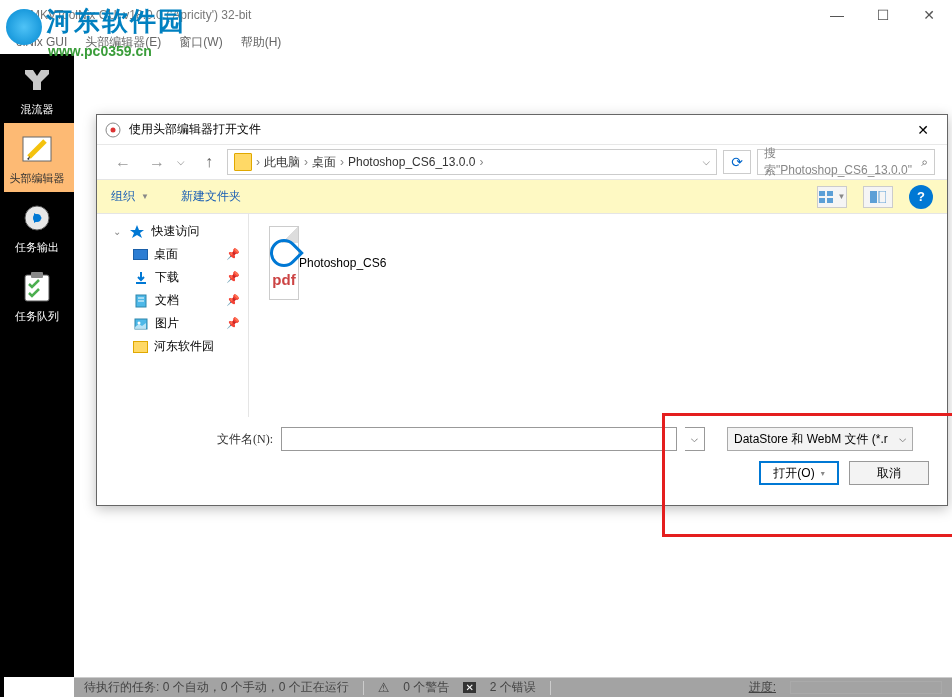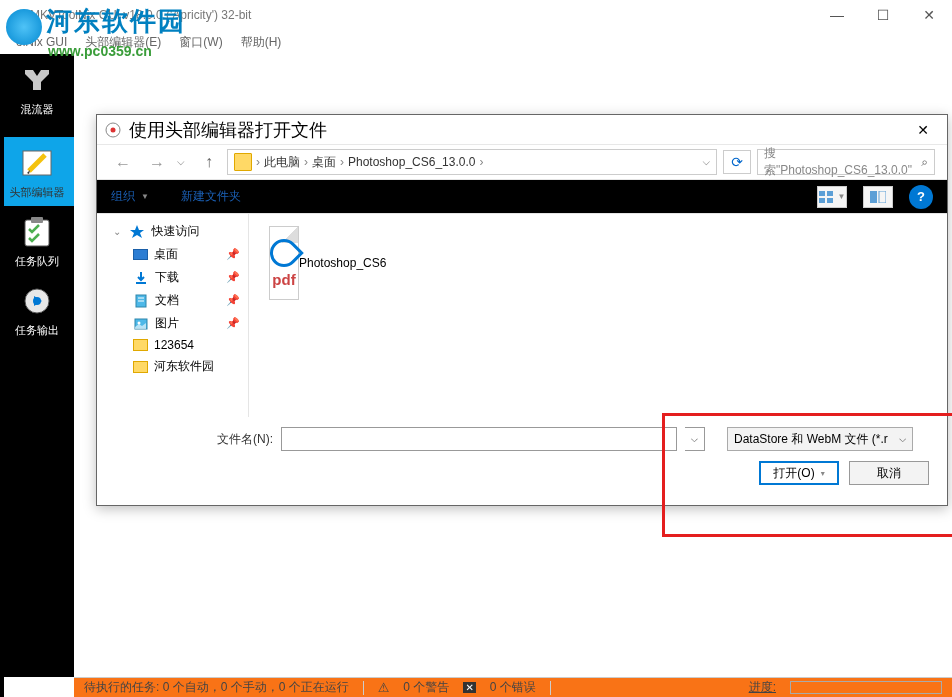--- a/index.html
+++ b/index.html
@@ -16,45 +16,45 @@
     .watermark-sub { color: #3a9d3a; font-size: 14px; font-weight: bold; margin-left: 42px; margin-top: -2px; }
     .watermark-icon { display: inline-block; width: 36px; height: 36px; vertical-align: middle; background: radial-gradient(circle, #4fc3f7, #0288d1); border-radius: 50%; margin-right: 4px; }
     
     .menubar { height: 24px; display: flex; align-items: center; padding-left: 8px; gap: 2px; color: #666; font-size: 12px; position: relative; z-index: 50; }
     .menu-item { padding: 2px 8px; }
     
     .main-area { display: flex; height: calc(100% - 74px); }
     
     .sidebar { width: 74px; background: #000; display: flex; flex-direction: column; }
     .sidebar-item { width: 74px; padding: 6px 0; display: flex; flex-direction: column; align-items: center; color: #fff; font-size: 11px; cursor: pointer; }
-    .sidebar-item.active { background: #0ea5e9; color: #333; margin-top: 14px; }
+    .sidebar-item.active { background: #fdba74; color: #333; }
     .sidebar-icon { width: 40px; height: 40px; display: flex; align-items: center; justify-content: center; margin-bottom: 2px; }
     .sidebar-icon svg { width: 36px; height: 36px; }
     
     .content { flex: 1; background: #fff; position: relative; }
     
     .dialog { position: absolute; left: 22px; top: 60px; width: 852px; height: 392px; background: #fff; border: 1px solid #666; box-shadow: 0 3px 12px rgba(0,0,0,0.25); }
     .dialog-titlebar { height: 30px; display: flex; align-items: center; padding: 0 8px; border-bottom: 1px solid #e8e8e8; }
     .dialog-titlebar-icon { width: 16px; height: 16px; margin-right: 8px; }
-    .dialog-titlebar-text { flex: 1; font-size: 18px; }
+    .dialog-titlebar-text { flex: 1; font-size: 12px; }
     .dialog-close { width: 32px; height: 28px; display: flex; align-items: center; justify-content: center; font-size: 14px; }
     
     .dialog-nav { height: 34px; display: flex; align-items: center; padding: 0 12px; gap: 6px; }
     .nav-arrow { width: 28px; height: 28px; display: flex; align-items: center; justify-content: center; color: #999; font-size: 16px; }
     .nav-dropdown { width: 14px; color: #888; font-size: 10px; }
     .nav-up { width: 24px; height: 24px; display: flex; align-items: center; justify-content: center; color: #666; font-size: 16px; }
     .breadcrumb { flex: 1; height: 26px; border: 1px solid #ccc; display: flex; align-items: center; padding: 0 6px; gap: 2px; font-size: 12px; color: #333; }
     .bc-icon { width: 18px; height: 18px; background: #ffd966; border: 1px solid #e0a800; border-radius: 1px; }
     .bc-sep { color: #888; margin: 0 2px; }
     .bc-dropdown { margin-left: auto; color: #888; font-size: 10px; }
     .nav-refresh { width: 28px; height: 24px; border: 1px solid #ccc; display: flex; align-items: center; justify-content: center; color: #0066cc; font-size: 14px; }
     .search-box { width: 178px; height: 26px; border: 1px solid #ccc; display: flex; align-items: center; padding: 0 6px; font-size: 12px; color: #888; }
     .search-icon { margin-left: auto; color: #666; }
     
-    .dialog-toolbar { height: 34px; border-top: 1px solid #e5e5e5; display: flex; align-items: center; padding: 0 14px; gap: 32px; background: #000000; }
+    .dialog-toolbar { height: 34px; border-top: 1px solid #e5e5e5; display: flex; align-items: center; padding: 0 14px; gap: 32px; background: #fef9c3; }
     .tb-item { color: #1a5fb4; font-size: 12px; display: flex; align-items: center; gap: 4px; }
     .tb-dropdown { color: #888; font-size: 8px; margin-left: 2px; }
     .tb-right { margin-left: auto; display: flex; gap: 16px; align-items: center; }
     .tb-btn { width: 30px; height: 22px; border: 1px solid #ccc; display: flex; align-items: center; justify-content: center; background: #f5f5f5; }
     .tb-help { width: 24px; height: 24px; border-radius: 50%; background: #0078d4; color: #fff; display: flex; align-items: center; justify-content: center; font-size: 13px; font-weight: bold; }
     
     .dialog-body { display: flex; height: 204px; border-top: 1px solid #e5e5e5; }
     .tree-panel { width: 152px; border-right: 1px solid #e5e5e5; overflow: hidden; padding: 6px 0; }
     .tree-item { display: flex; align-items: center; padding: 3px 8px 3px 20px; gap: 6px; font-size: 12px; }
     .tree-item.lvl2 { padding-left: 36px; }
@@ -68,32 +68,32 @@
     .file-icon-folder { width: 82px; height: 62px; background: linear-gradient(#ffe08a, #ffd24d); border-radius: 2px 2px 4px 4px; position: relative; }
     .file-icon-folder::before { content: ''; position: absolute; top: -7px; left: 4px; width: 32px; height: 8px; background: #ffcc33; border-radius: 3px 3px 0 0; }
     .file-icon-pdf { width: 62px; height: 74px; background: #fff; border: 1px solid #ccc; display: flex; flex-direction: column; align-items: center; justify-content: center; position: relative; }
     .file-icon-pdf::before { content: ''; position: absolute; top: 0; right: 0; width: 16px; height: 16px; background: linear-gradient(135deg, #fff 48%, #ddd 50%); }
     .pdf-edge { width: 28px; height: 28px; border: 3px solid #0078d4; border-radius: 50% 0 50% 50%; transform: rotate(45deg); margin-bottom: 4px; }
     .pdf-text { color: #cc4444; font-size: 15px; font-weight: bold; }
     .file-label { font-size: 12px; text-align: center; }
     
     .dialog-footer { padding: 10px 12px; display: flex; flex-direction: column; gap: 10px; }
     .filename-row { display: flex; align-items: center; gap: 8px; }
-    .filename-label { font-size: 12px; color: #333; margin-left: 108px; }
+    .filename-label { font-size: 12px; color: #333; margin-left: 108px; font-family: Liberation Serif, serif; }
     .filename-input { width: 396px; height: 24px; border: 1px solid #999; padding: 0 4px; }
     .filename-dropdown { width: 20px; height: 24px; border: 1px solid #999; border-left: none; display: flex; align-items: center; justify-content: center; font-size: 9px; color: #555; }
     .filetype-select { width: 186px; height: 24px; border: 1px solid #aaa; display: flex; align-items: center; padding: 0 6px; font-size: 12px; margin-left: 14px; background: #f3f3f3; }
     .filetype-arrow { margin-left: auto; font-size: 9px; color: #555; }
     .button-row { display: flex; justify-content: flex-end; gap: 10px; padding-right: 6px; }
     .dlg-btn { width: 80px; height: 24px; border: 1px solid #999; display: flex; align-items: center; justify-content: center; font-size: 12px; background: #f3f3f3; }
     .dlg-btn.primary { border-color: #0078d4; box-shadow: inset 0 0 0 1px #0078d4; background: #fff; }
     
     .highlight-box { position: absolute; border: 3px solid #e41e1e; left: 588px; top: 359px; width: 310px; height: 124px; pointer-events: none; }
     
-    .statusbar { position: absolute; bottom: 0; left: 74px; right: 0; height: 20px; border-top: 1px solid #ccc; display: flex; align-items: center; padding: 0 10px; gap: 14px; font-size: 12px; color: #444; background: #f97316; }
+    .statusbar { position: absolute; bottom: 0; left: 74px; right: 0; height: 20px; border-top: 1px solid #ccc; display: flex; align-items: center; padding: 0 10px; gap: 14px; font-size: 12px; color: #444; background: #a3a3a3; }
     .status-sep { width: 1px; height: 14px; background: #ccc; }
     .status-icon { font-size: 13px; }
     .status-progress { margin-left: auto; text-decoration: underline; }
     .progress-bar { width: 152px; height: 13px; border: 1px solid #aaa; }
     
     .sb-left-border { position: absolute; left: 0; top: 54px; width: 4px; height: 643px; background: #000; }
   </style>
 </head>
 <body>
 
@@ -137,36 +137,36 @@
             <rect x="4" y="6" width="28" height="24" fill="#fff" stroke="#666"></rect>
             <path d="M10 26 L26 10" stroke="#f4c20d" stroke-width="5"></path>
             <path d="M8 28 L11 25 L10 29z" fill="#333"></path>
           </svg>
         </div>
       <span>头部编辑器</span>
     </div>
     <div class="sidebar-item">
       <div class="sidebar-icon">
           <svg viewBox="0 0 36 36">
+            <circle cx="18" cy="18" r="12" fill="#e8e8e8" stroke="#555"></circle>
+            <circle cx="18" cy="18" r="4" fill="#0078d4"></circle>
+            <path d="M15 13v10l8-5z" fill="#0078d4"></path>
+          </svg>
+        </div>
+      <span>任务输出</span>
+    </div>
+    <div class="sidebar-item">
+      <div class="sidebar-icon">
+          <svg viewBox="0 0 36 36">
             <rect x="6" y="6" width="24" height="26" rx="2" fill="#fff" stroke="#555"></rect>
             <rect x="12" y="3" width="12" height="6" rx="1" fill="#888"></rect>
             <path d="M10 15l3 3 7-7M10 24l3 3 7-7" stroke="#4caf50" stroke-width="2.5" fill="none"></path>
           </svg>
         </div>
       <span>任务队列</span>
-    </div>
-    <div class="sidebar-item">
-      <div class="sidebar-icon">
-          <svg viewBox="0 0 36 36">
-            <circle cx="18" cy="18" r="12" fill="#e8e8e8" stroke="#555"></circle>
-            <circle cx="18" cy="18" r="4" fill="#0078d4"></circle>
-            <path d="M15 13v10l8-5z" fill="#0078d4"></path>
-          </svg>
-        </div>
-      <span>任务输出</span>
     </div>
   </div>
 
   <div class="content">
 
     <div class="dialog">
       <div class="dialog-titlebar">
         <span class="dialog-titlebar-icon">
           <svg width="16" height="16" viewBox="0 0 16 16">
               <circle cx="8" cy="8" r="7" fill="#fff" stroke="#888"></circle>
@@ -262,24 +262,20 @@
             <svg width="16" height="16" class="tree-icon">
                 <rect x="2" y="3" width="12" height="10" fill="#4db8e8" stroke="#2e86ab"></rect>
                 <circle cx="6" cy="7" r="1.5" fill="#fff"></circle>
                 <path d="M2 11l4-3 3 2 4-3v6H2z" fill="#fff" opacity="0.6"></path>
               </svg>
             <span>图片</span>
             <span class="tree-pin">📌</span>
           </div>
           <div class="tree-item lvl2">
             <span class="tree-folder tree-icon"></span>
-            <span>123654</span>
-          </div>
-          <div class="tree-item lvl2">
-            <span class="tree-folder tree-icon"></span>
             <span>河东软件园</span>
           </div>
         </div>
 
         <div class="file-panel">
           <div class="file-item">
             <div class="file-icon-pdf">
               <div class="pdf-edge"></div>
               <span class="pdf-text">pdf</span>
             </div>
@@ -312,17 +308,17 @@
 
   </div>
 </div>
 
 <div class="statusbar">
   <span>待执行的任务: 0 个自动，0 个手动，0 个正在运行</span>
   <div class="status-sep"></div>
   <span class="status-icon">⚠</span>
   <span>0 个警告</span>
   <span class="status-icon" style="background:#333;color:#fff;padding:0 2px;font-size:10px">✕</span>
-  <span>0 个错误</span>
+  <span>2 个错误</span>
   <div class="status-sep"></div>
   <span class="status-progress">进度:</span>
   <div class="progress-bar"></div>
 </div>
 
 </body></html>

